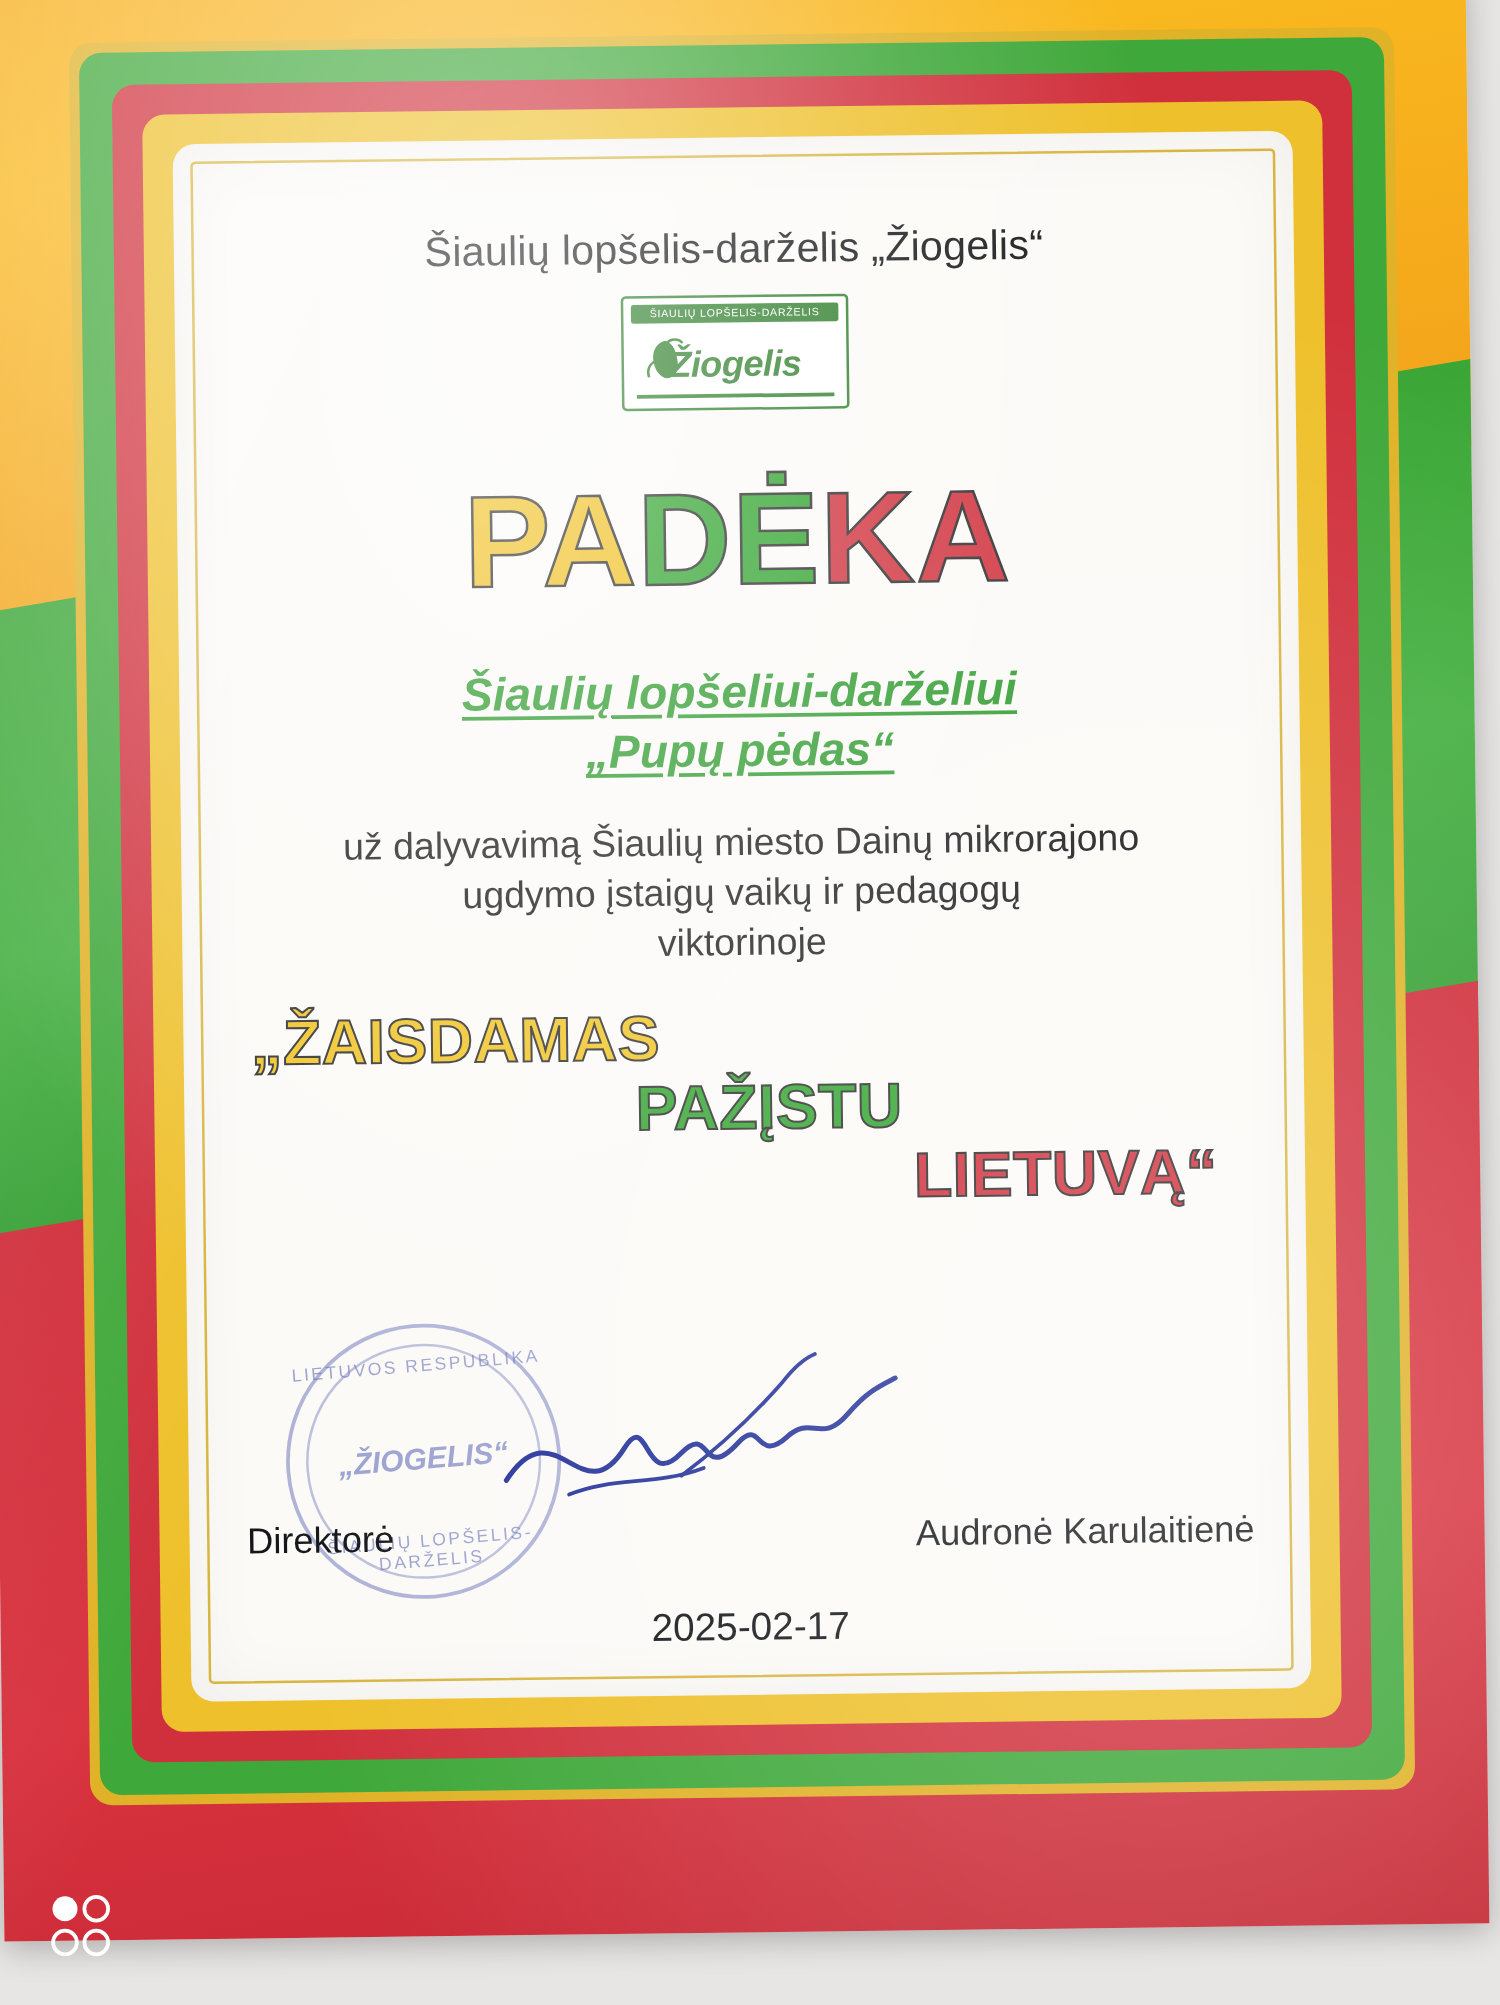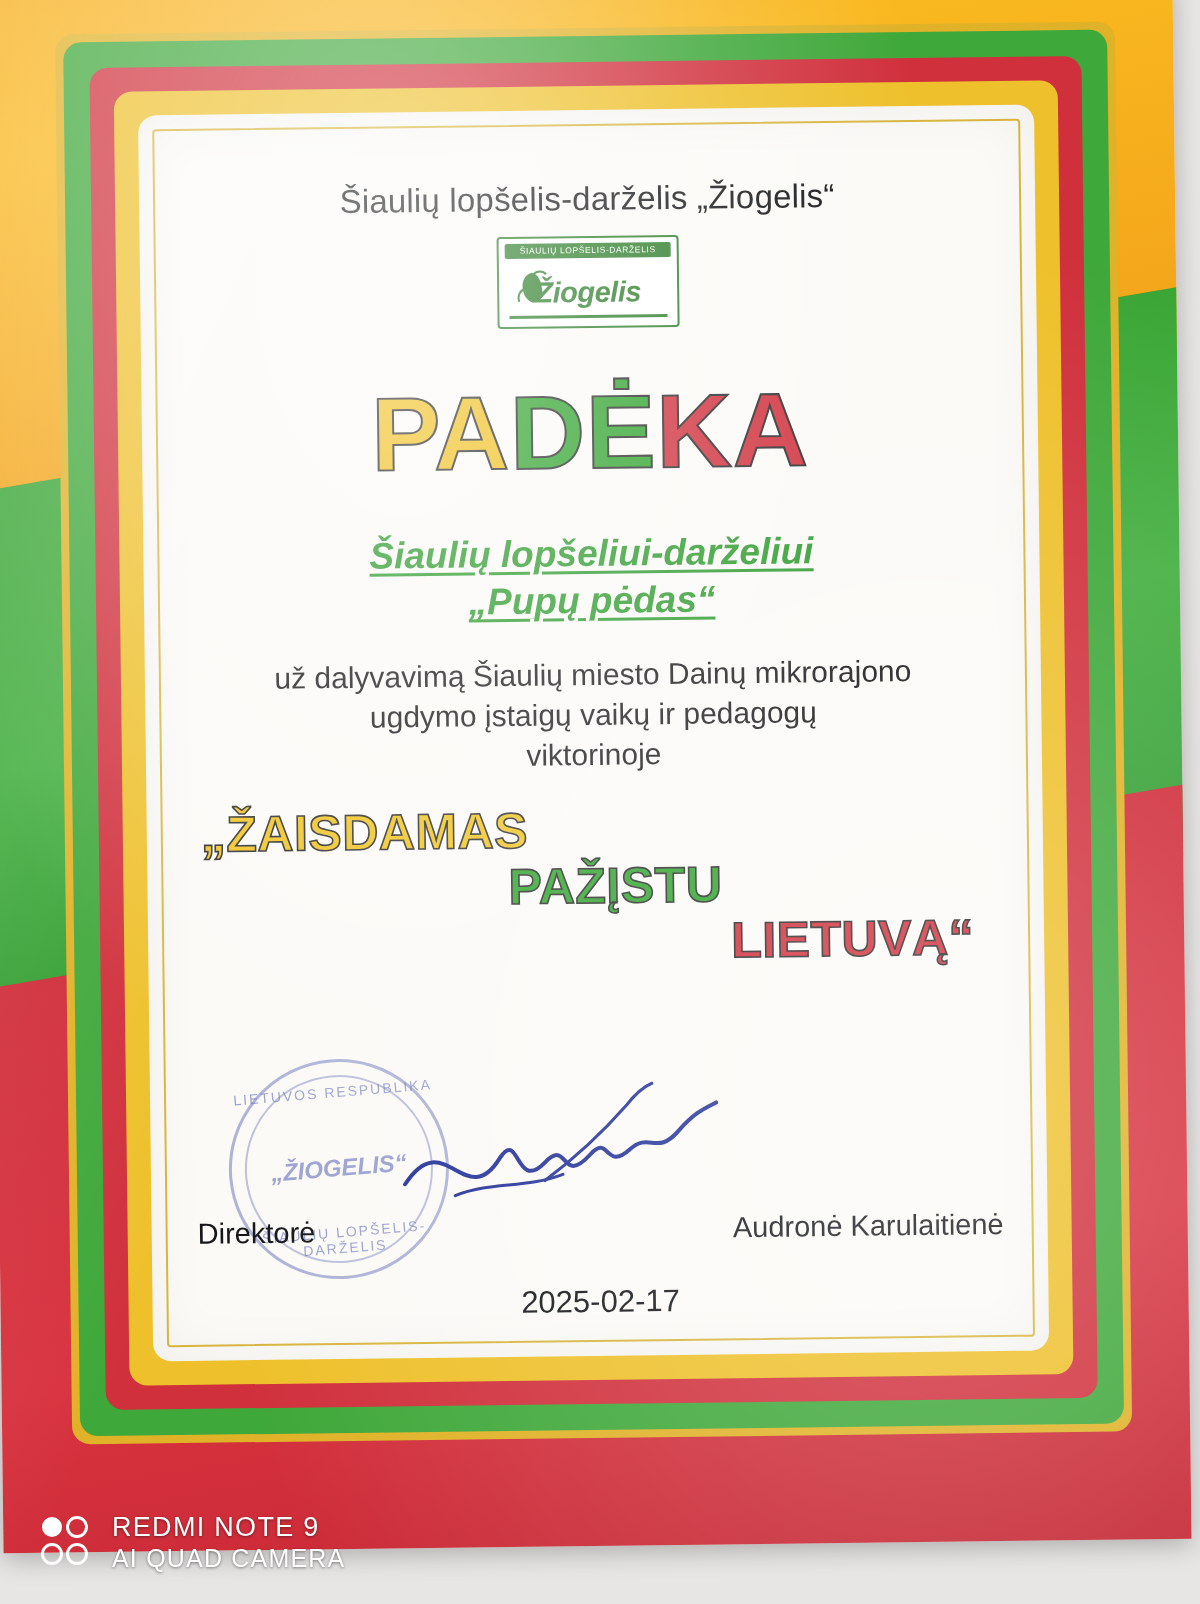--- a/index.html
+++ b/index.html
@@ -381,18 +381,14 @@
     <div id="glare"></div>
   </div>
 
   <div id="watermark">
     <svg class="wm-icon" viewBox="0 0 62 62">
       <circle cx="16" cy="15" r="10" fill="#ffffff"></circle>
       <circle cx="41" cy="15" r="9.5" fill="none" stroke="#ffffff" stroke-width="3"></circle>
       <circle cx="16" cy="42" r="9.5" fill="none" stroke="#ffffff" stroke-width="3"></circle>
       <circle cx="41" cy="42" r="9.5" fill="none" stroke="#ffffff" stroke-width="3"></circle>
     </svg>
-    <div class="wm-text">
-      <div class="wm-line1">REDMI NOTE 9</div>
-      <div class="wm-line2">AI QUAD CAMERA</div>
-    </div>
   </div>
 </div>
 
 </body></html>

